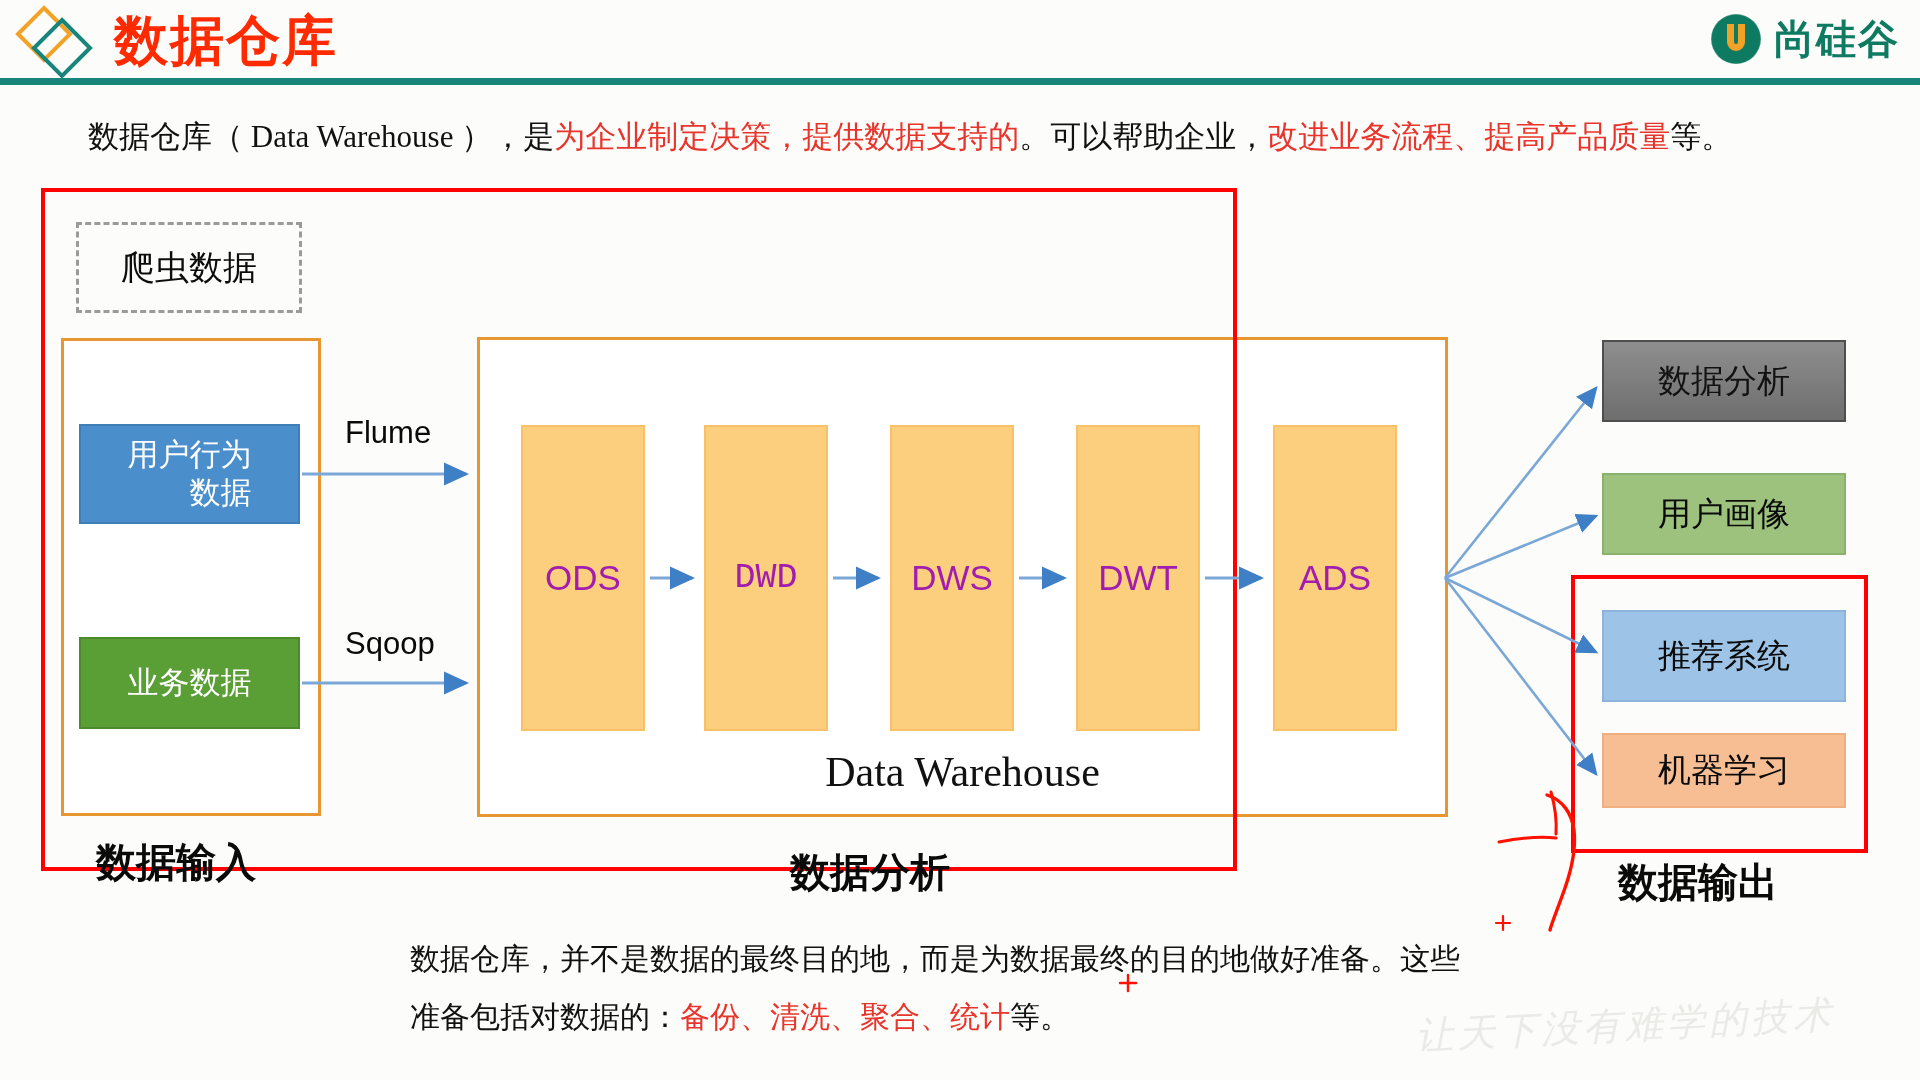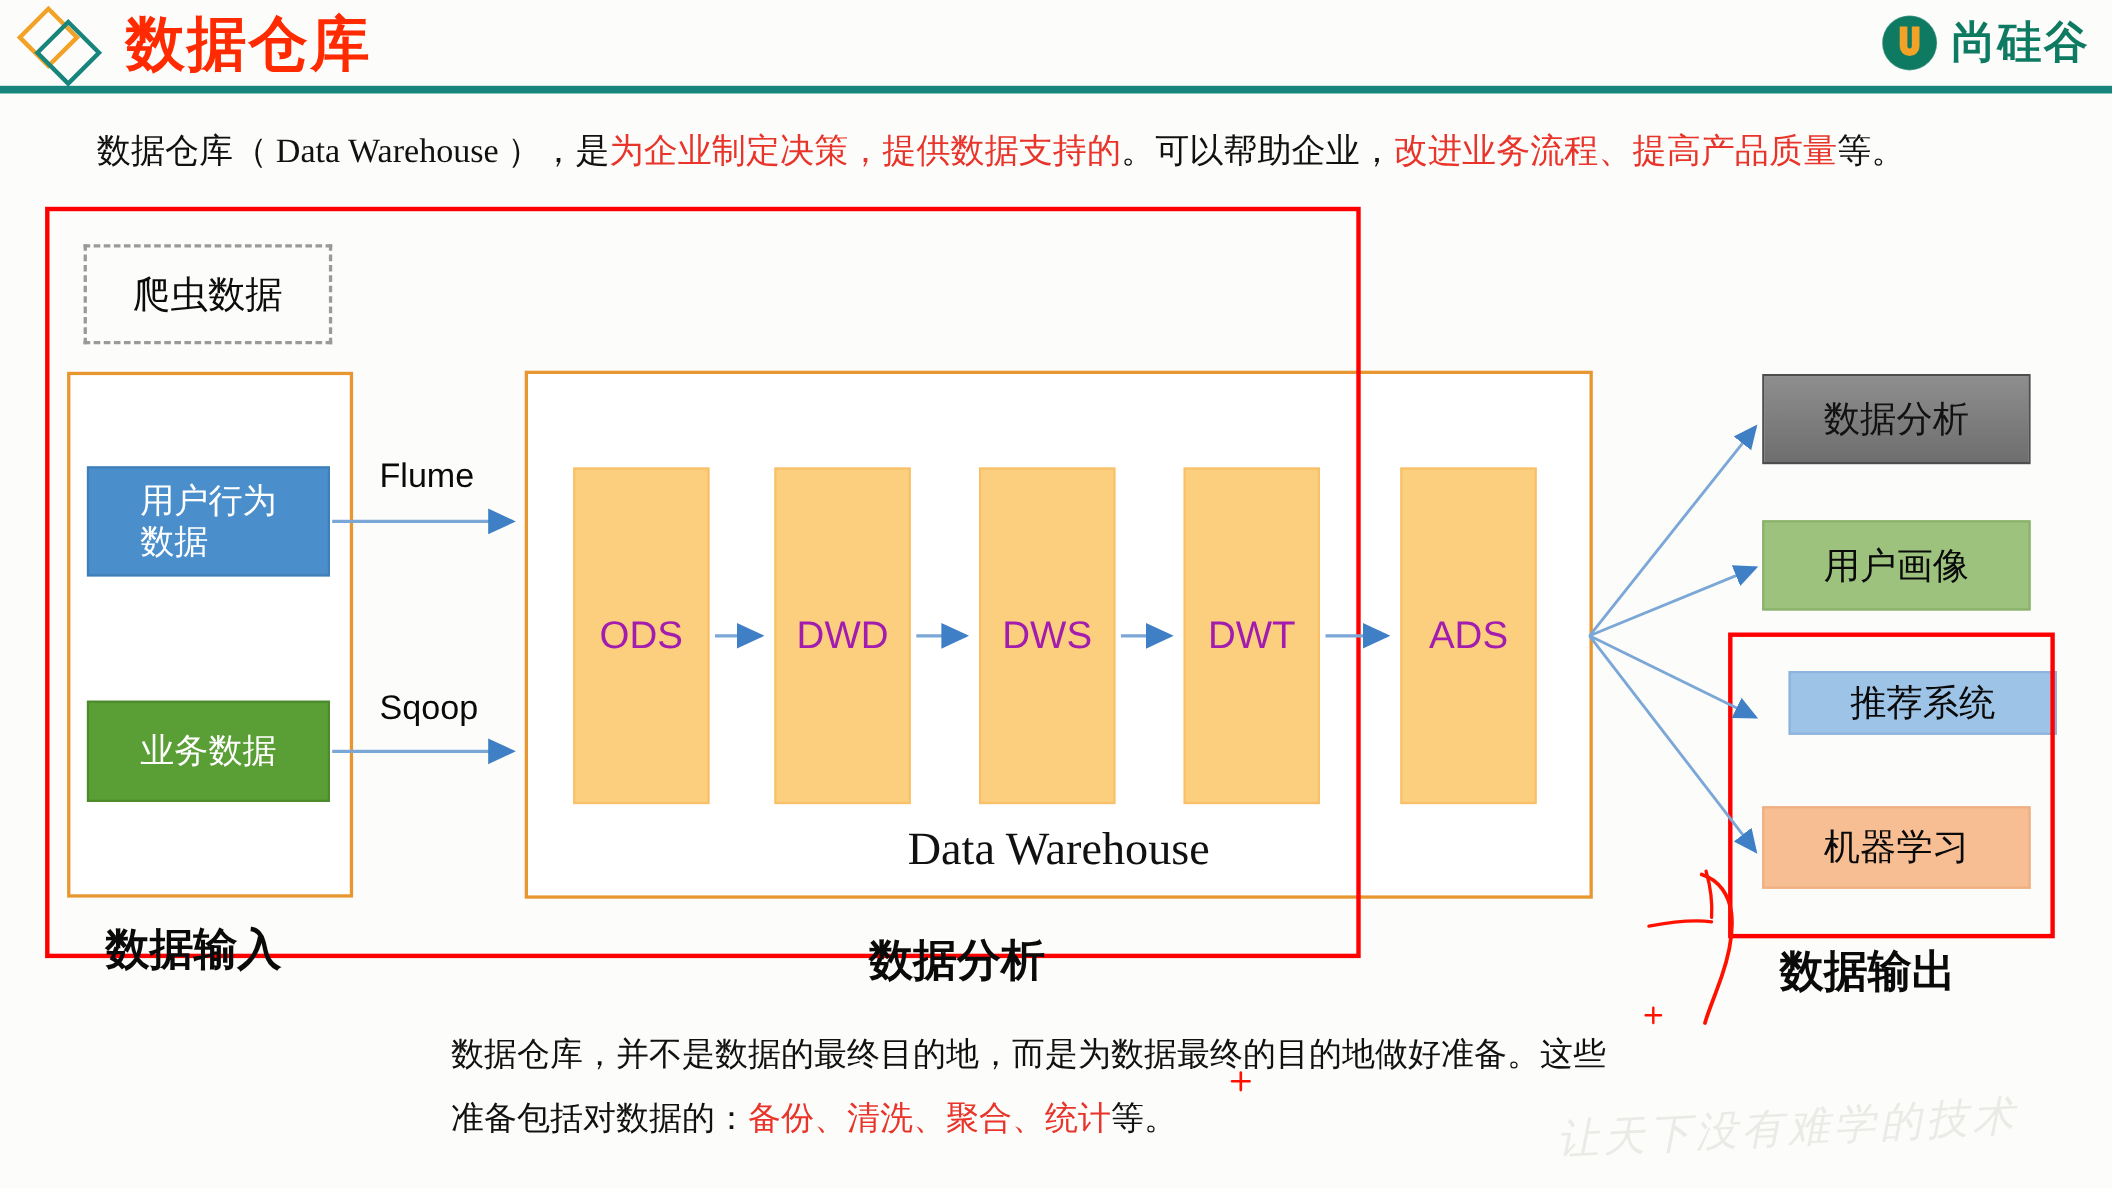--- a/index.html
+++ b/index.html
@@ -69,21 +69,21 @@
   }
   .dw-caption{
     position:absolute;left:477px;top:748px;width:971px;text-align:center;
     font-family:"Liberation Serif","DejaVu Serif",serif;
     font-size:42px;color:#111;
   }
 
   
   .src{
     position:absolute;display:flex;align-items:center;justify-content:center;
-    text-align:left;color:#FFFFFF;font-size:31px;line-height:38px;
+    text-align:right;color:#FFFFFF;font-size:31px;line-height:38px;
     box-sizing:border-box;
   }
   .src-behavior{
     left:79px;top:424px;width:221px;height:100px;
     background:#4A8FCC;border:2px solid #3F7FB8;
   }
   .src-business{
     left:79px;top:637px;width:221px;height:92px;
     background:#5A9E36;border:2px solid #4C8A2C;
   }
@@ -98,22 +98,22 @@
 
   
   .out{
     position:absolute;display:flex;align-items:center;justify-content:center;
     font-size:33px;color:#0A0A0A;box-sizing:border-box;
   }
   .out-report  {left:1602px;top:340px;width:244px;height:82px;
                  background:linear-gradient(#8E8E8E,#6E6E6E);border:2px solid #4E4E4E;color:#121212;}
   .out-profile {left:1602px;top:473px;width:244px;height:82px;
                  background:#9CC27E;border:2px solid #8BB26C;}
-  .out-recommend{left:1602px;top:610px;width:244px;height:58px;
-                 background:#9DC3E6;border:2px solid #8DB4DD;margin-left:24px;}
+  .out-recommend{left:1602px;top:610px;width:244px;height:92px;
+                 background:#9DC3E6;border:2px solid #8DB4DD;}
   .out-ml      {left:1602px;top:733px;width:244px;height:75px;
                  background:#F7BE94;border:2px solid #EFAF81;}
 
   
   .cap{position:absolute;font-size:40px;font-weight:bold;color:#0A0A0A;white-space:nowrap;}
   .cap-in  {left:96px;top:835px;}
   .cap-an  {left:790px;top:845px;}
   .cap-out {left:1618px;top:855px;}
 
   
@@ -171,21 +171,21 @@
     </span>
   </div>
   <div class="src src-business">
     <span>业务数据</span>
   </div>
 
   <div class="pipe-label lbl-flume">Flume</div>
   <div class="pipe-label lbl-sqoop">Sqoop</div>
 
   <div class="layer" style="left:521px;">ODS</div>
-  <div class="layer" style="left:704px;">DWD</div>
+  <div class="layer" style="left:704px;font-family:Liberation Mono, monospace;">DWD</div>
   <div class="layer" style="left:890px;">DWS</div>
   <div class="layer" style="left:1076px;">DWT</div>
   <div class="layer" style="left:1273px;">ADS</div>
 
   <div class="dw-caption">Data Warehouse</div>
 
   <div class="out out-report">数据分析</div>
   <div class="out out-profile">用户画像</div>
   <div class="out out-recommend">推荐系统</div>
   <div class="out out-ml">机器学习</div>

